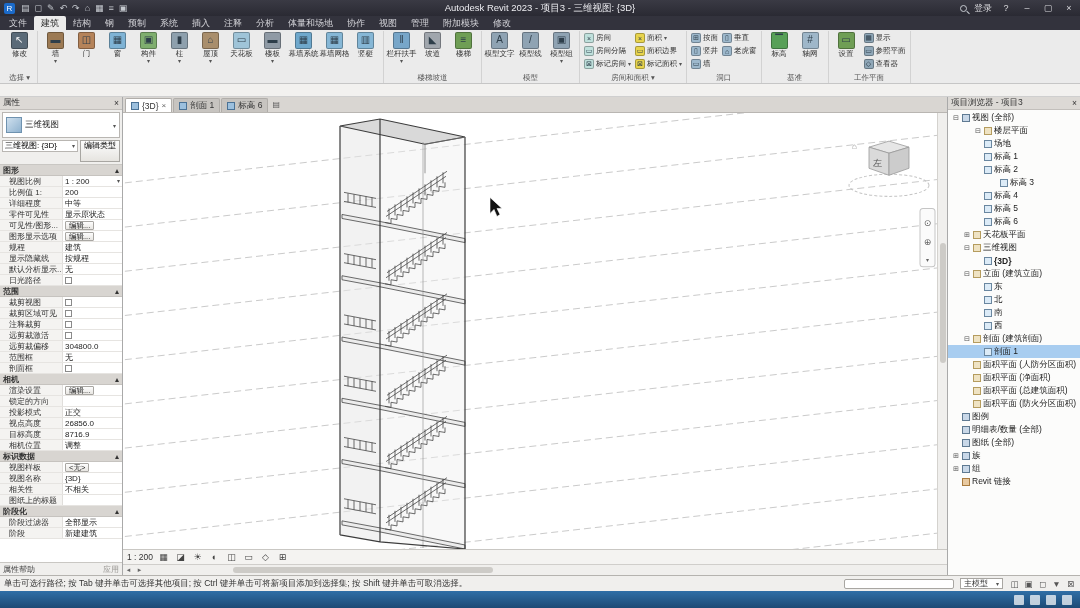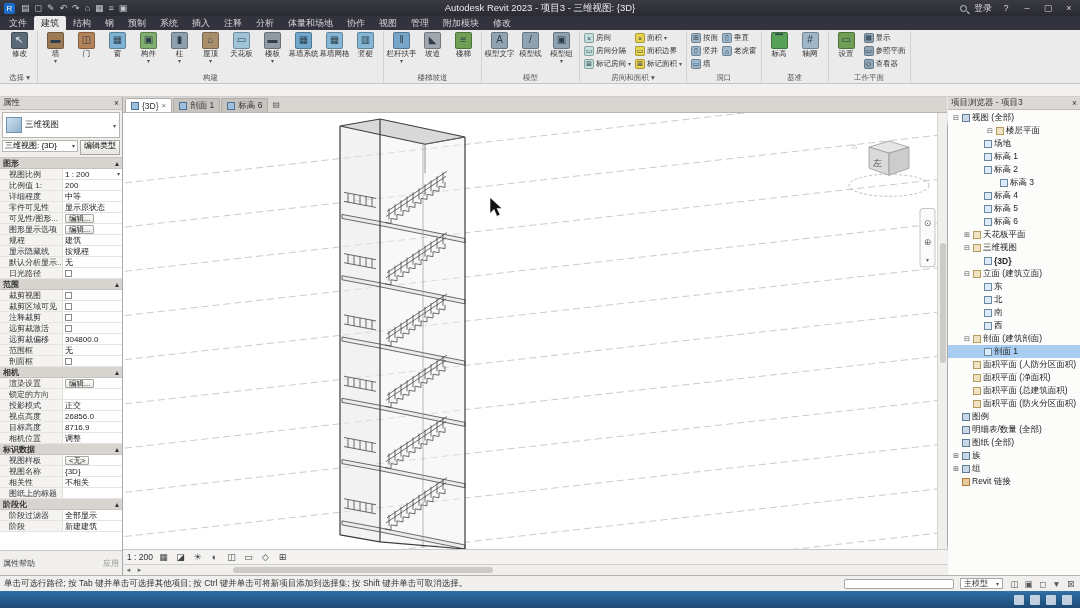--- a/index.html
+++ b/index.html
@@ -40,30 +40,30 @@
   #main { display:flex; height:478px; }
 
   
   #proppanel { width:123px; background:#f0efed; border-right:1px solid #a9a9a9; display:flex; flex-direction:column; font-size:8px; flex:none; }
   .panel-header { height:13px; background:#dcd9d5; border-bottom:1px solid #c2bfbb; display:flex; align-items:center; justify-content:space-between; padding:0 3px; font-size:8.5px; color:#333; flex:none; }
   .typesel { height:26px; background:#fff; border:1px solid #b9b6b2; margin:2px; display:flex; align-items:center; gap:3px; padding:0 3px; flex:none; }
   .typesel-icon { width:16px; height:16px; background:linear-gradient(135deg,#cfe0ee,#8fb2cf); border:1px solid #6f92af; flex:none; }
   .typesel-label { font-size:8.5px; color:#222; flex:1; }
   .instrow { display:flex; gap:2px; margin:0 2px 2px; flex:none; }
   .instsel { flex:1; background:#fff; border:1px solid #b9b6b2; height:12px; line-height:10px; padding:0 2px; display:flex; justify-content:space-between; align-items:center; overflow:hidden; white-space:nowrap; }
-  .edittype { background:linear-gradient(#fdfdfd,#e6e4e0); border:1px solid #a8a6a2; height:15px; line-height:10px; padding:0 3px; white-space:nowrap; }
+  .edittype { background:linear-gradient(#fdfdfd,#e6e4e0); border:1px solid #a8a6a2; height:22px; line-height:10px; padding:0 3px; white-space:nowrap; }
   #prop-rows { flex:1; overflow:hidden; background:#fff; border-top:1px solid #c9c7c3; }
   .prow { display:flex; height:11px; line-height:11px; border-bottom:1px solid #e6e4e1; overflow:hidden; }
   .plab { width:63px; background:#f4f3f1; padding-left:9px; border-right:1px solid #e0dedb; overflow:hidden; white-space:nowrap; flex:none; color:#333; }
   .pval { flex:1; background:#fff; padding-left:2px; overflow:hidden; white-space:nowrap; color:#222; display:flex; align-items:center; justify-content:space-between; padding-right:2px; }
   .psec { background:#d8d5d1; font-weight:bold; color:#333; display:flex; justify-content:space-between; padding:0 3px; height:11px; line-height:11px; border-bottom:1px solid #c6c3bf; }
   .pbtn { border:1px solid #a8a6a2; background:linear-gradient(#fdfdfd,#e8e6e2); padding:0 3px; height:9px; line-height:8px; font-size:7.5px; border-radius:1px; }
   .pcheck { width:7px; height:7px; border:1px solid #8a8a8a; background:#fff; display:inline-block; }
   .varrow { font-size:6px; color:#555; }
-  .prop-footer { height:13px; display:flex; justify-content:space-between; align-items:center; padding:12px 3px; font-size:8px; color:#444; border-top:1px solid #c9c7c3; flex:none; }
+  .prop-footer { height:13px; display:flex; justify-content:space-between; align-items:center; padding:0 3px; font-size:8px; color:#444; border-top:1px solid #c9c7c3; flex:none; }
   .apply-btn { color:#9a9894; }
 
   
   #centercol { flex:1; display:flex; flex-direction:column; min-width:0; background:#fff; }
   #viewtabs { height:16px; background:#d9d6d2; display:flex; align-items:flex-end; padding-left:2px; gap:1px; border-bottom:1px solid #b9b6b2; flex:none; }
   .vtab { height:14px; padding:0 5px; background:#c7c4c0; font-size:8.5px; display:flex; align-items:center; gap:3px; border:1px solid #b0ada9; border-bottom:none; border-radius:2px 2px 0 0; color:#333; white-space:nowrap; }
   .vtab.active { background:#fff; }
   .vticon { width:8px; height:8px; background:#9cc0de; border:1px solid #4a7296; flex:none; }
   .vclose { font-size:8px; color:#666; }
   .vtab-extra { margin-left:3px; font-size:8px; color:#555; align-self:center; }
@@ -71,21 +71,21 @@
   #canvas { flex:1; display:block; background:#fff; }
   #vscroll { width:10px; background:#f0efed; border-left:1px solid #d4d2ce; position:relative; flex:none; }
   .vthumb { position:absolute; left:1.5px; width:6px; top:130px; height:120px; background:#cdcbc7; border-radius:3px; }
   #viewctrl { height:15px; background:#f4f3f1; border-top:1px solid #c9c7c3; display:flex; align-items:center; gap:4px; padding-left:4px; font-size:8.5px; color:#333; flex:none; }
   .vcb-ic { width:13px; text-align:center; color:#444; font-size:9px; }
   #hscroll { height:11px; background:#f0efed; border-top:1px solid #d0cecb; position:relative; flex:none; }
   .harrow { position:absolute; top:0; width:11px; height:10px; text-align:center; font-size:7px; line-height:10px; color:#666; }
   .hthumb { position:absolute; left:110px; width:260px; top:2px; height:6px; background:#cdcbc7; border-radius:3px; }
 
   
-  #pbpanel { width:133px; background:#f4f3f1; border-left:1px solid #a9a9a9; display:flex; flex-direction:column; font-size:8.5px; flex:none;border-radius:31px; }
+  #pbpanel { width:133px; background:#f4f3f1; border-left:1px solid #a9a9a9; display:flex; flex-direction:column; font-size:8.5px; flex:none; }
   #pb-tree { flex:1; background:#fcfcfb; overflow:hidden; padding-top:1px; }
   .trow { height:13px; display:flex; align-items:center; gap:2px; white-space:nowrap; overflow:hidden; color:#222; }
   .trow.sel { background:#a8cdf0; }
   .trow.bold { font-weight:bold; }
   .texp { width:8px; font-size:7px; color:#555; text-align:center; flex:none; }
   .ticon { width:8px; height:8px; border:1px solid #6a87a0; background:#dcebf7; flex:none; }
   .ticon.cat { background:#efe3c3; border-color:#b59c5e; }
   .ticon.top { background:#c9d8e8; border-color:#5f7a92; }
   .ticon.link { background:#e8c9a0; border-color:#a97b3f; }
 
@@ -198,21 +198,20 @@
         </div>
         <div class="rbtn">
           <span class="ric" style="background: rgb(134, 183, 214);">▦</span>
           <span class="rlb">幕墙网格</span>
         </div>
         <div class="rbtn">
           <span class="ric" style="background: rgb(134, 183, 214);">▥</span>
           <span class="rlb">竖梃</span>
         </div>
       </div>
-      <div class="rplabel">构建</div>
     </div>
     <div class="rpanel">
       <div class="rbody">
         <div class="rbtn">
           <span class="ric" style="background: rgb(119, 166, 201);">‖</span>
           <span class="rlb">栏杆扶手</span>
           <span class="rarrow">▾</span>
         </div>
         <div class="rbtn">
           <span class="ric" style="background: rgb(160, 166, 173);">◣</span>
@@ -676,21 +675,21 @@
     <div class="panel-header">
       <span>项目浏览器 - 项目3</span>
       <span>×</span>
     </div>
     <div id="pb-tree">
         <div class="trow" style="padding-left: 4px;">
           <span class="texp">⊟</span>
           <span class="ticon top"></span>
           <span>视图 (全部)</span>
         </div>
-        <div class="trow" style="padding-left: 26px; margin-left: 12px;">
+        <div class="trow" style="padding-left: 26px;">
           <span class="texp">⊟</span>
           <span class="ticon cat"></span>
           <span>楼层平面</span>
         </div>
         <div class="trow" style="padding-left: 26px;">
           <span class="texp"></span>
           <span class="ticon "></span>
           <span>场地</span>
         </div>
         <div class="trow" style="padding-left: 26px;">

